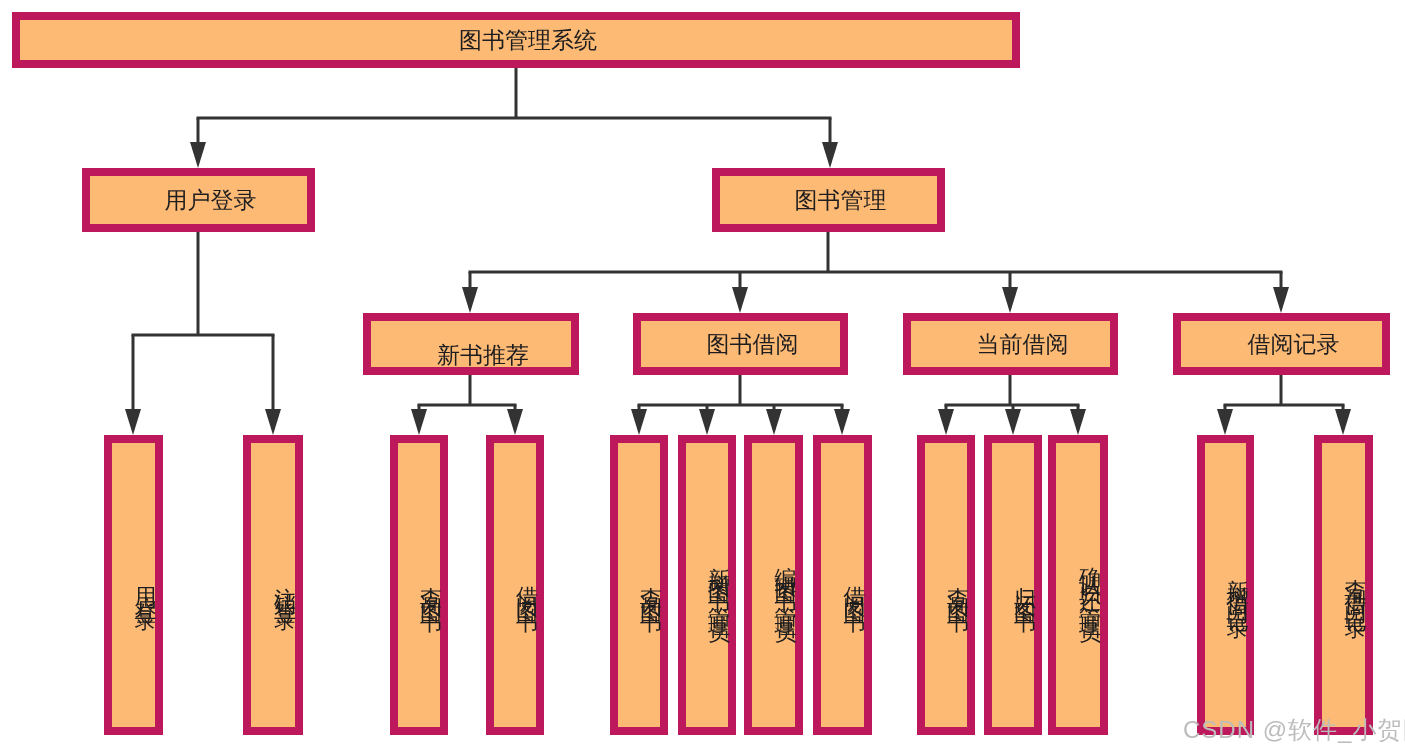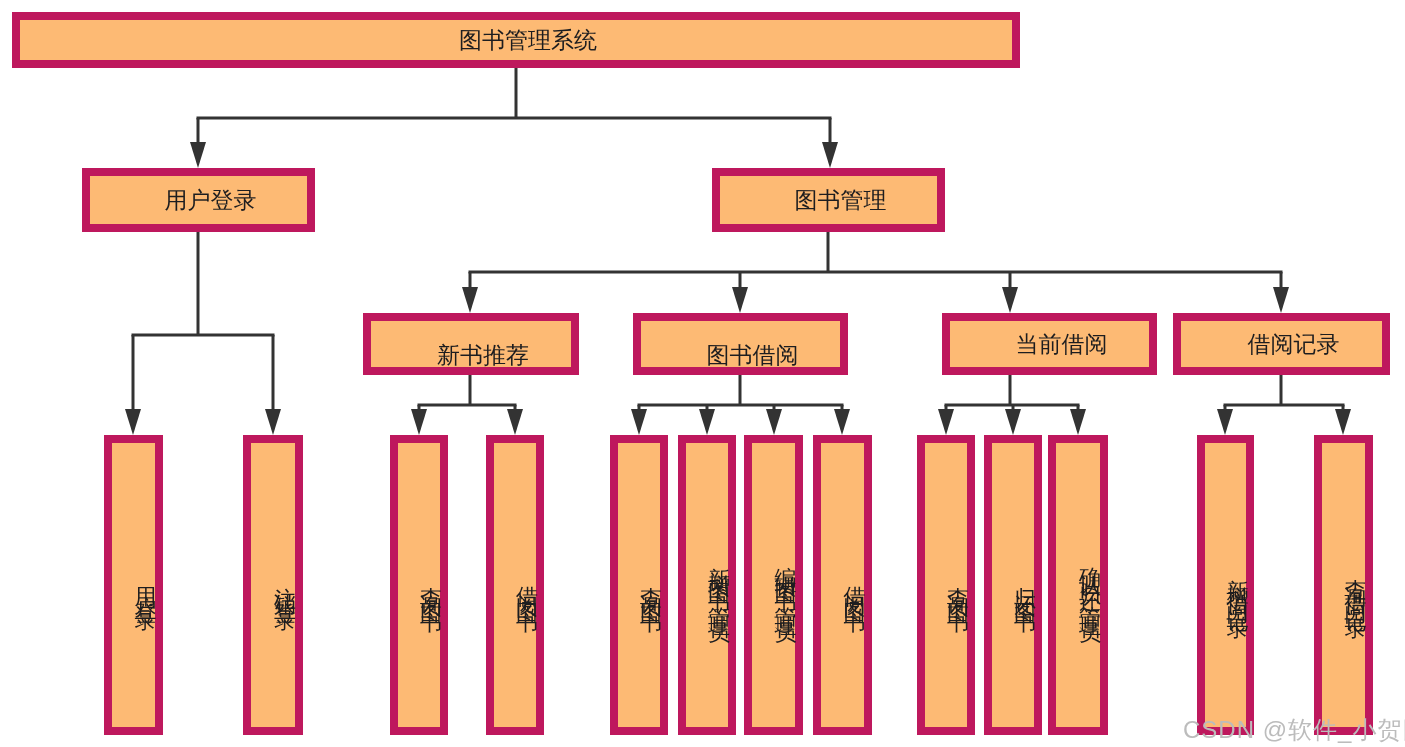--- a/index.html
+++ b/index.html
@@ -19,22 +19,22 @@
   }
   .watermark{
     position:absolute;z-index:3;color:#bcbcbc;font-size:24px;
     letter-spacing:1px;white-space:nowrap;
   }
   
   .n-root{left:12px;top:12px;width:1008px;height:56px;}
   .n-l1a{left:82px;top:168px;width:233px;height:64px;}
   .n-l1b{left:712px;top:168px;width:233px;height:64px;}
   .n-l2a{left:363px;top:313px;width:216px;height:62px;align-items:flex-end;}
-  .n-l2b{left:633px;top:313px;width:215px;height:62px;align-items:flex-end;}
-  .n-l2c{left:942px;top:313px;width:215px;height:62px;}
+  .n-l2b{left:633px;top:313px;width:215px;height:62px;}
+  .n-l2c{left:903px;top:313px;width:215px;height:62px;}
   .n-l2d{left:1173px;top:313px;width:217px;height:62px;}
   .leaf{top:435px;height:300px;}
   .n-f01{left:104px;width:59px;}
   .n-f02{left:243px;width:60px;}
   .n-f03{left:390px;width:58px;}
   .n-f04{left:486px;width:58px;}
   .n-f05{left:610px;width:58px;}
   .n-f06{left:678px;width:58px;}
   .n-f07{left:744px;width:59px;}
   .n-f08{left:813px;width:59px;}

